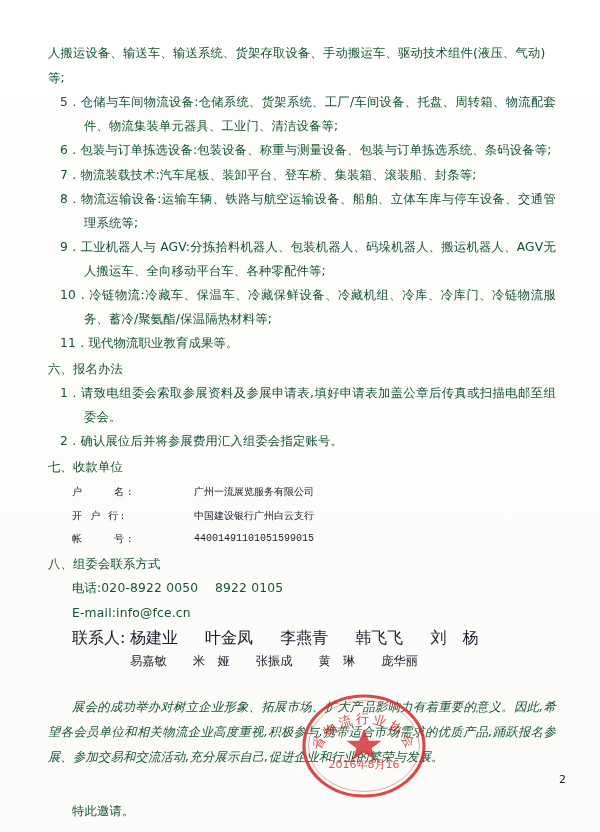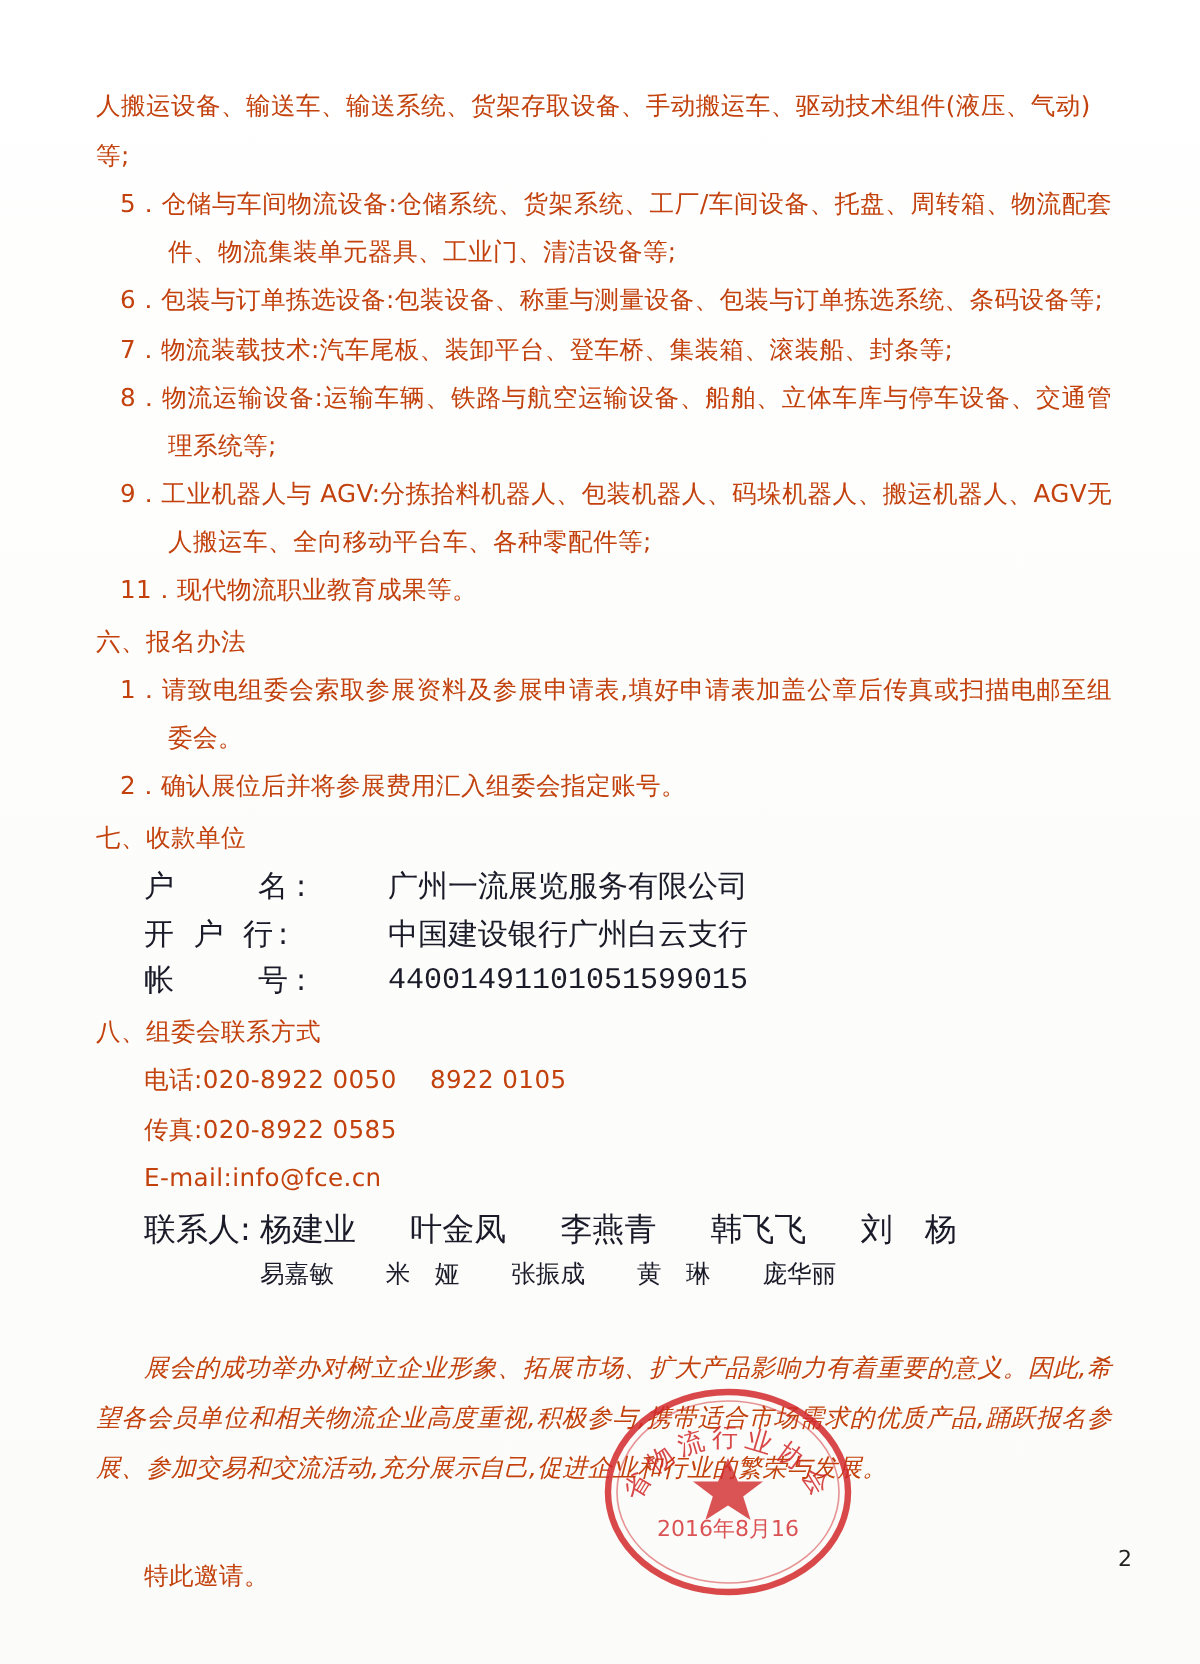--- a/index.html
+++ b/index.html
@@ -31,38 +31,38 @@
   .content {
     position: absolute;
     left: 48px;
     top: 42px;
     width: 508px;
   }
   p, div.line {
     margin: 0;
     font-size: 12.3px;
     line-height: 23.5px;
-    color: #c2410c;
+    color: #14532d;
     letter-spacing: 0.2px;
   }
   .para {
     margin-bottom: 1px;
     text-align: justify;
   }
   .hang {
     padding-left: 36px;
     text-indent: -24px;
   }
   .head {
     margin-top: 2px;
   }
 
   .bank-row {
     display: flex;
-    font-size: 15px;
+    font-size: 10px;
     line-height: 23.5px;
     padding-left: 24px;
   }
   .bank-label {
     width: 86px;
     flex: 0 0 86px;
     letter-spacing: 4px;
   }
   .bank-label.tight { letter-spacing: 2.5px; }
   .bank-value { flex: 1 1 auto; margin-left: 36px; }
@@ -130,20 +130,21 @@
   <div class="content">
 
     <p class="para">人搬运设备、输送车、输送系统、货架存取设备、手动搬运车、驱动技术组件(液压、气动)</p>
     <p class="para">等;</p>
 
     <p class="para hang">5．仓储与车间物流设备:仓储系统、货架系统、工厂/车间设备、托盘、周转箱、物流配套件、物流集装单元器具、工业门、清洁设备等;</p>
     <p class="para hang">6．包装与订单拣选设备:包装设备、称重与测量设备、包装与订单拣选系统、条码设备等;</p>
     <p class="para hang">7．物流装载技术:汽车尾板、装卸平台、登车桥、集装箱、滚装船、封条等;</p>
     <p class="para hang">8．物流运输设备:运输车辆、铁路与航空运输设备、船舶、立体车库与停车设备、交通管理系统等;</p>
     <p class="para hang">9．工业机器人与 AGV:分拣拾料机器人、包装机器人、码垛机器人、搬运机器人、AGV无人搬运车、全向移动平台车、各种零配件等;</p>
+    <p class="para hang">10．冷链物流:冷藏车、保温车、冷藏保鲜设备、冷藏机组、冷库、冷库门、冷链物流服务、蓄冷/聚氨酯/保温隔热材料等;</p>
     <p class="para hang">11．现代物流职业教育成果等。</p>
 
     <p class="para head">六、报名办法</p>
     <p class="para hang">1．请致电组委会索取参展资料及参展申请表,填好申请表加盖公章后传真或扫描电邮至组委会。</p>
     <p class="para hang">2．确认展位后并将参展费用汇入组委会指定账号。</p>
 
     <p class="para head">七、收款单位</p>
 
     <div class="bank-row">
       <div class="bank-label">户　　名:</div>
@@ -153,21 +154,20 @@
       <div class="bank-label tight">开 户 行:</div>
       <div class="bank-value">中国建设银行广州白云支行</div>
     </div>
     <div class="bank-row">
       <div class="bank-label">帐　　号:</div>
       <div class="bank-value mono">44001491101051599015</div>
     </div>
 
     <p class="para head">八、组委会联系方式</p>
     <p class="para" style="padding-left:24px">电话:020-8922 0050　 8922 0105</p>
-    <p class="para" style="padding-left:24px">传真:020-8922 0585</p>
     <p class="para" style="padding-left:24px">E-mail:info@fce.cn</p>
 
     <div class="contact-row">
       <div class="contact-label">联系人:</div>
       <div class="contact-names">
         <span>杨建业</span>
         <span>叶金凤</span>
         <span>李燕青</span>
         <span>韩飞飞</span>
         <span>刘　杨</span>

